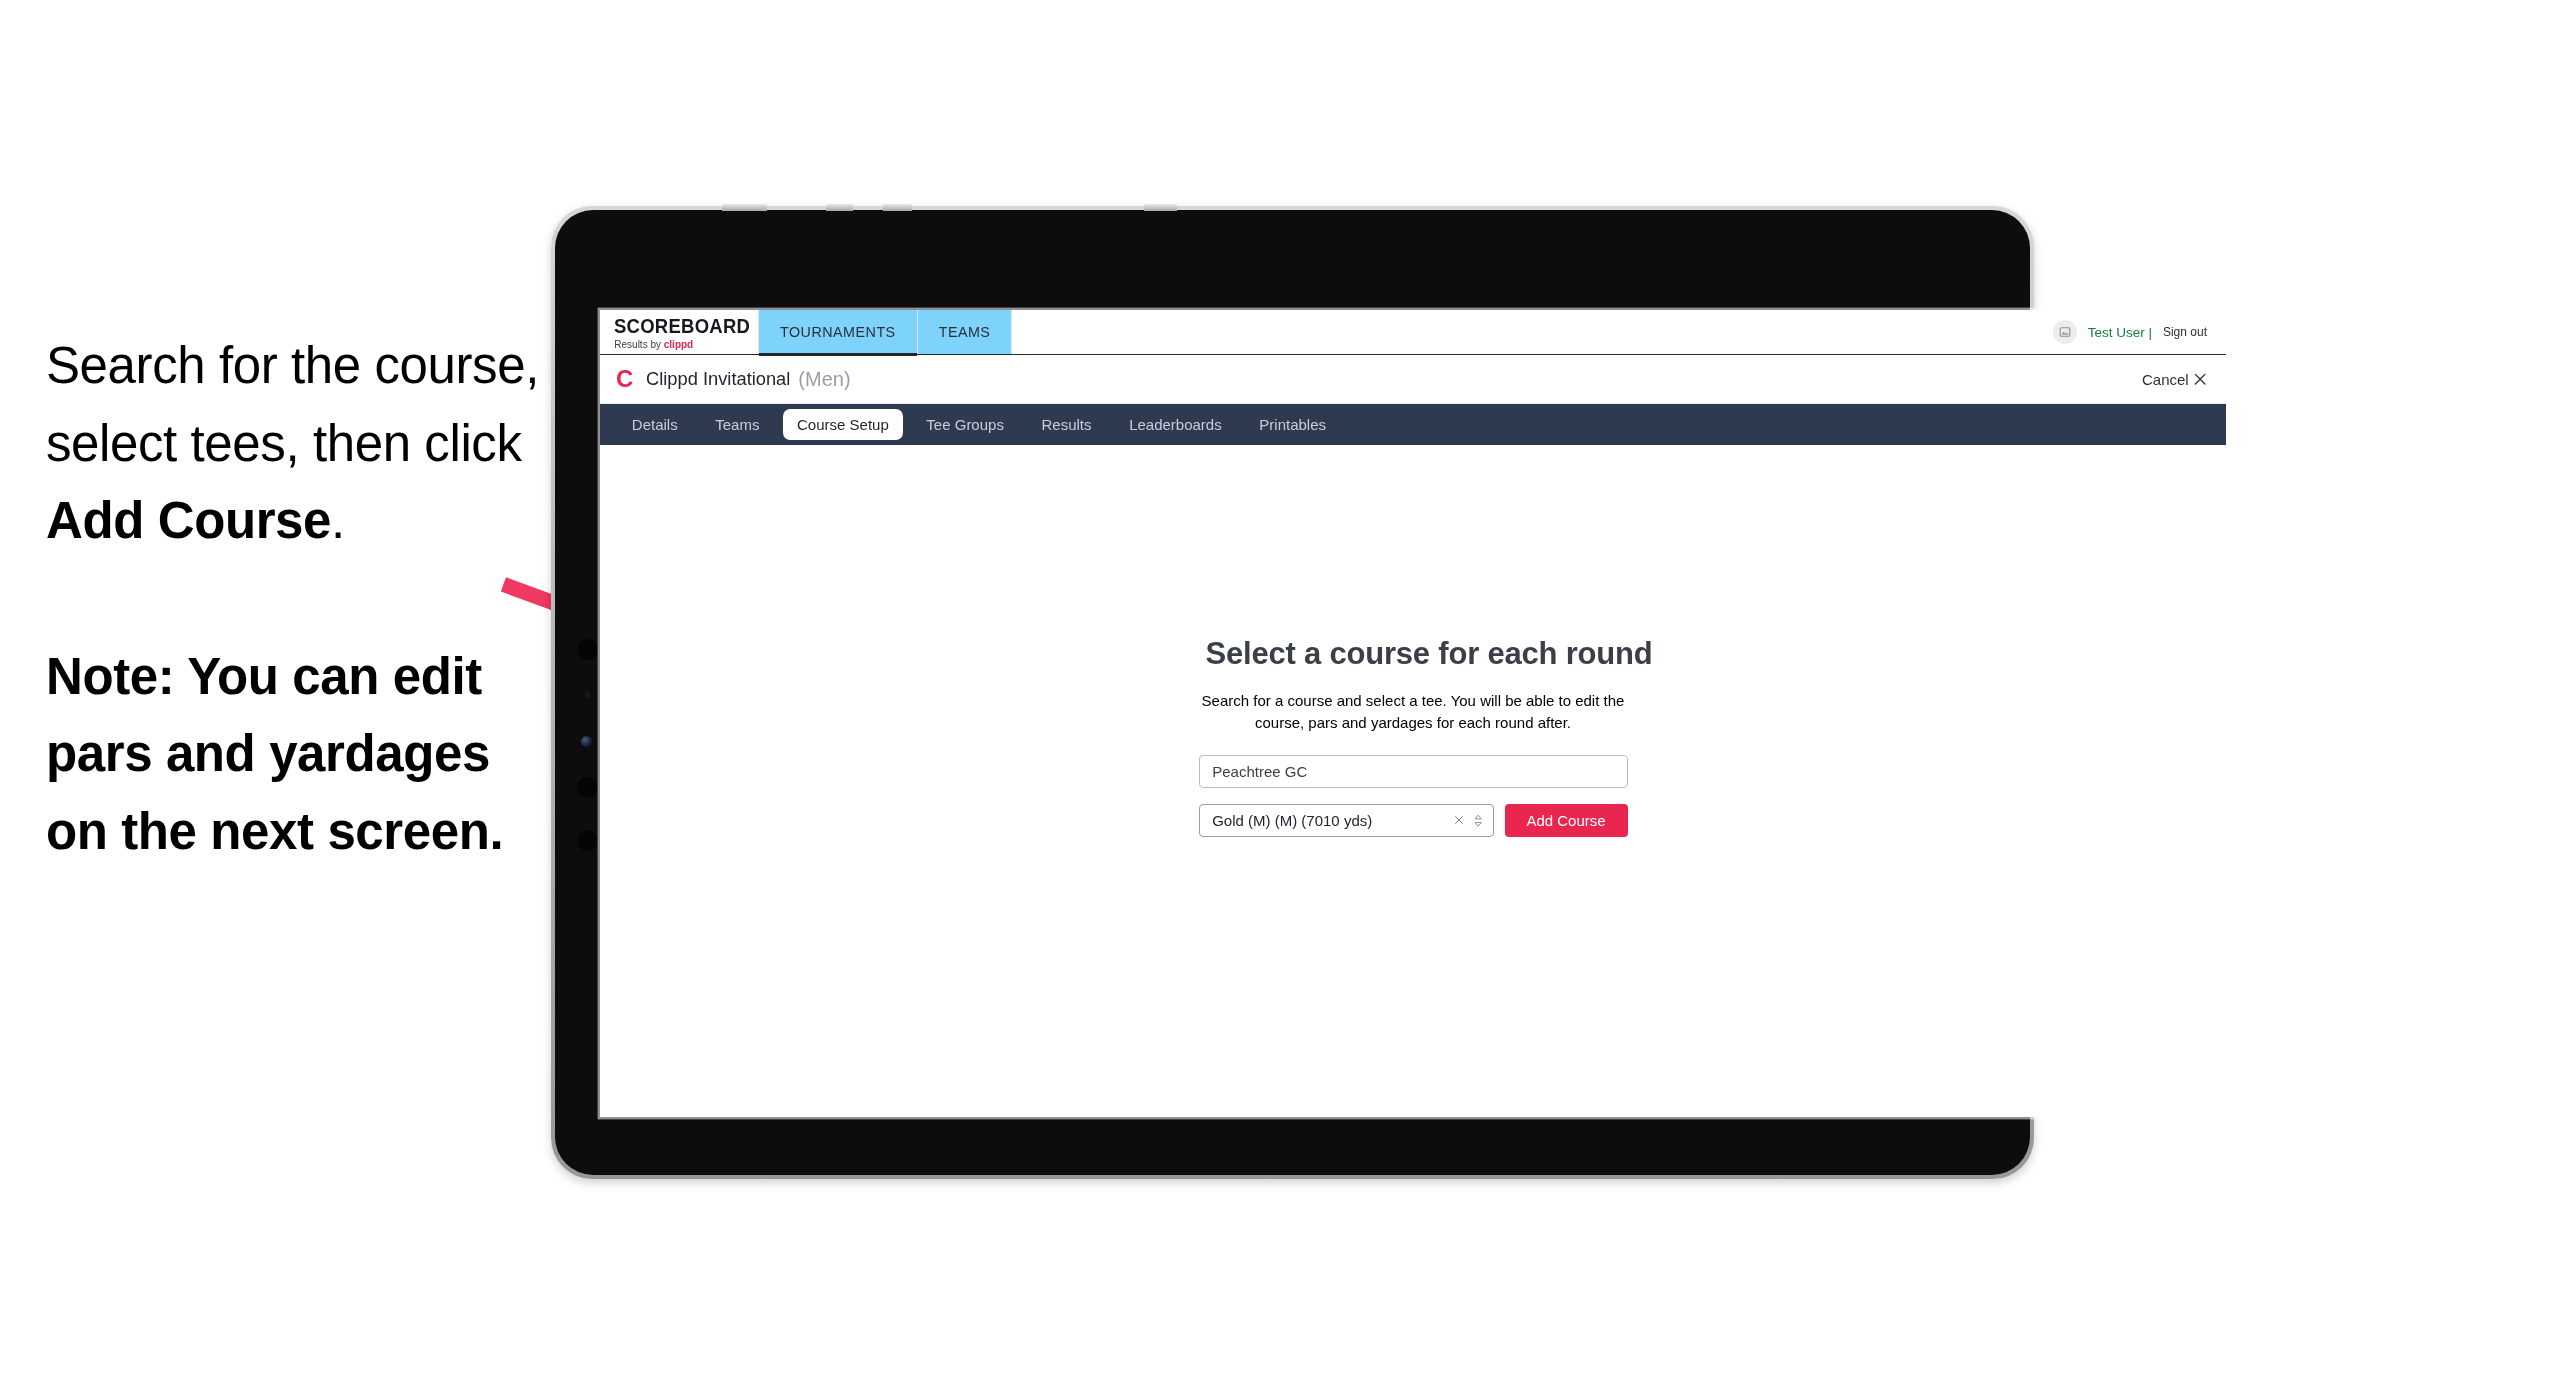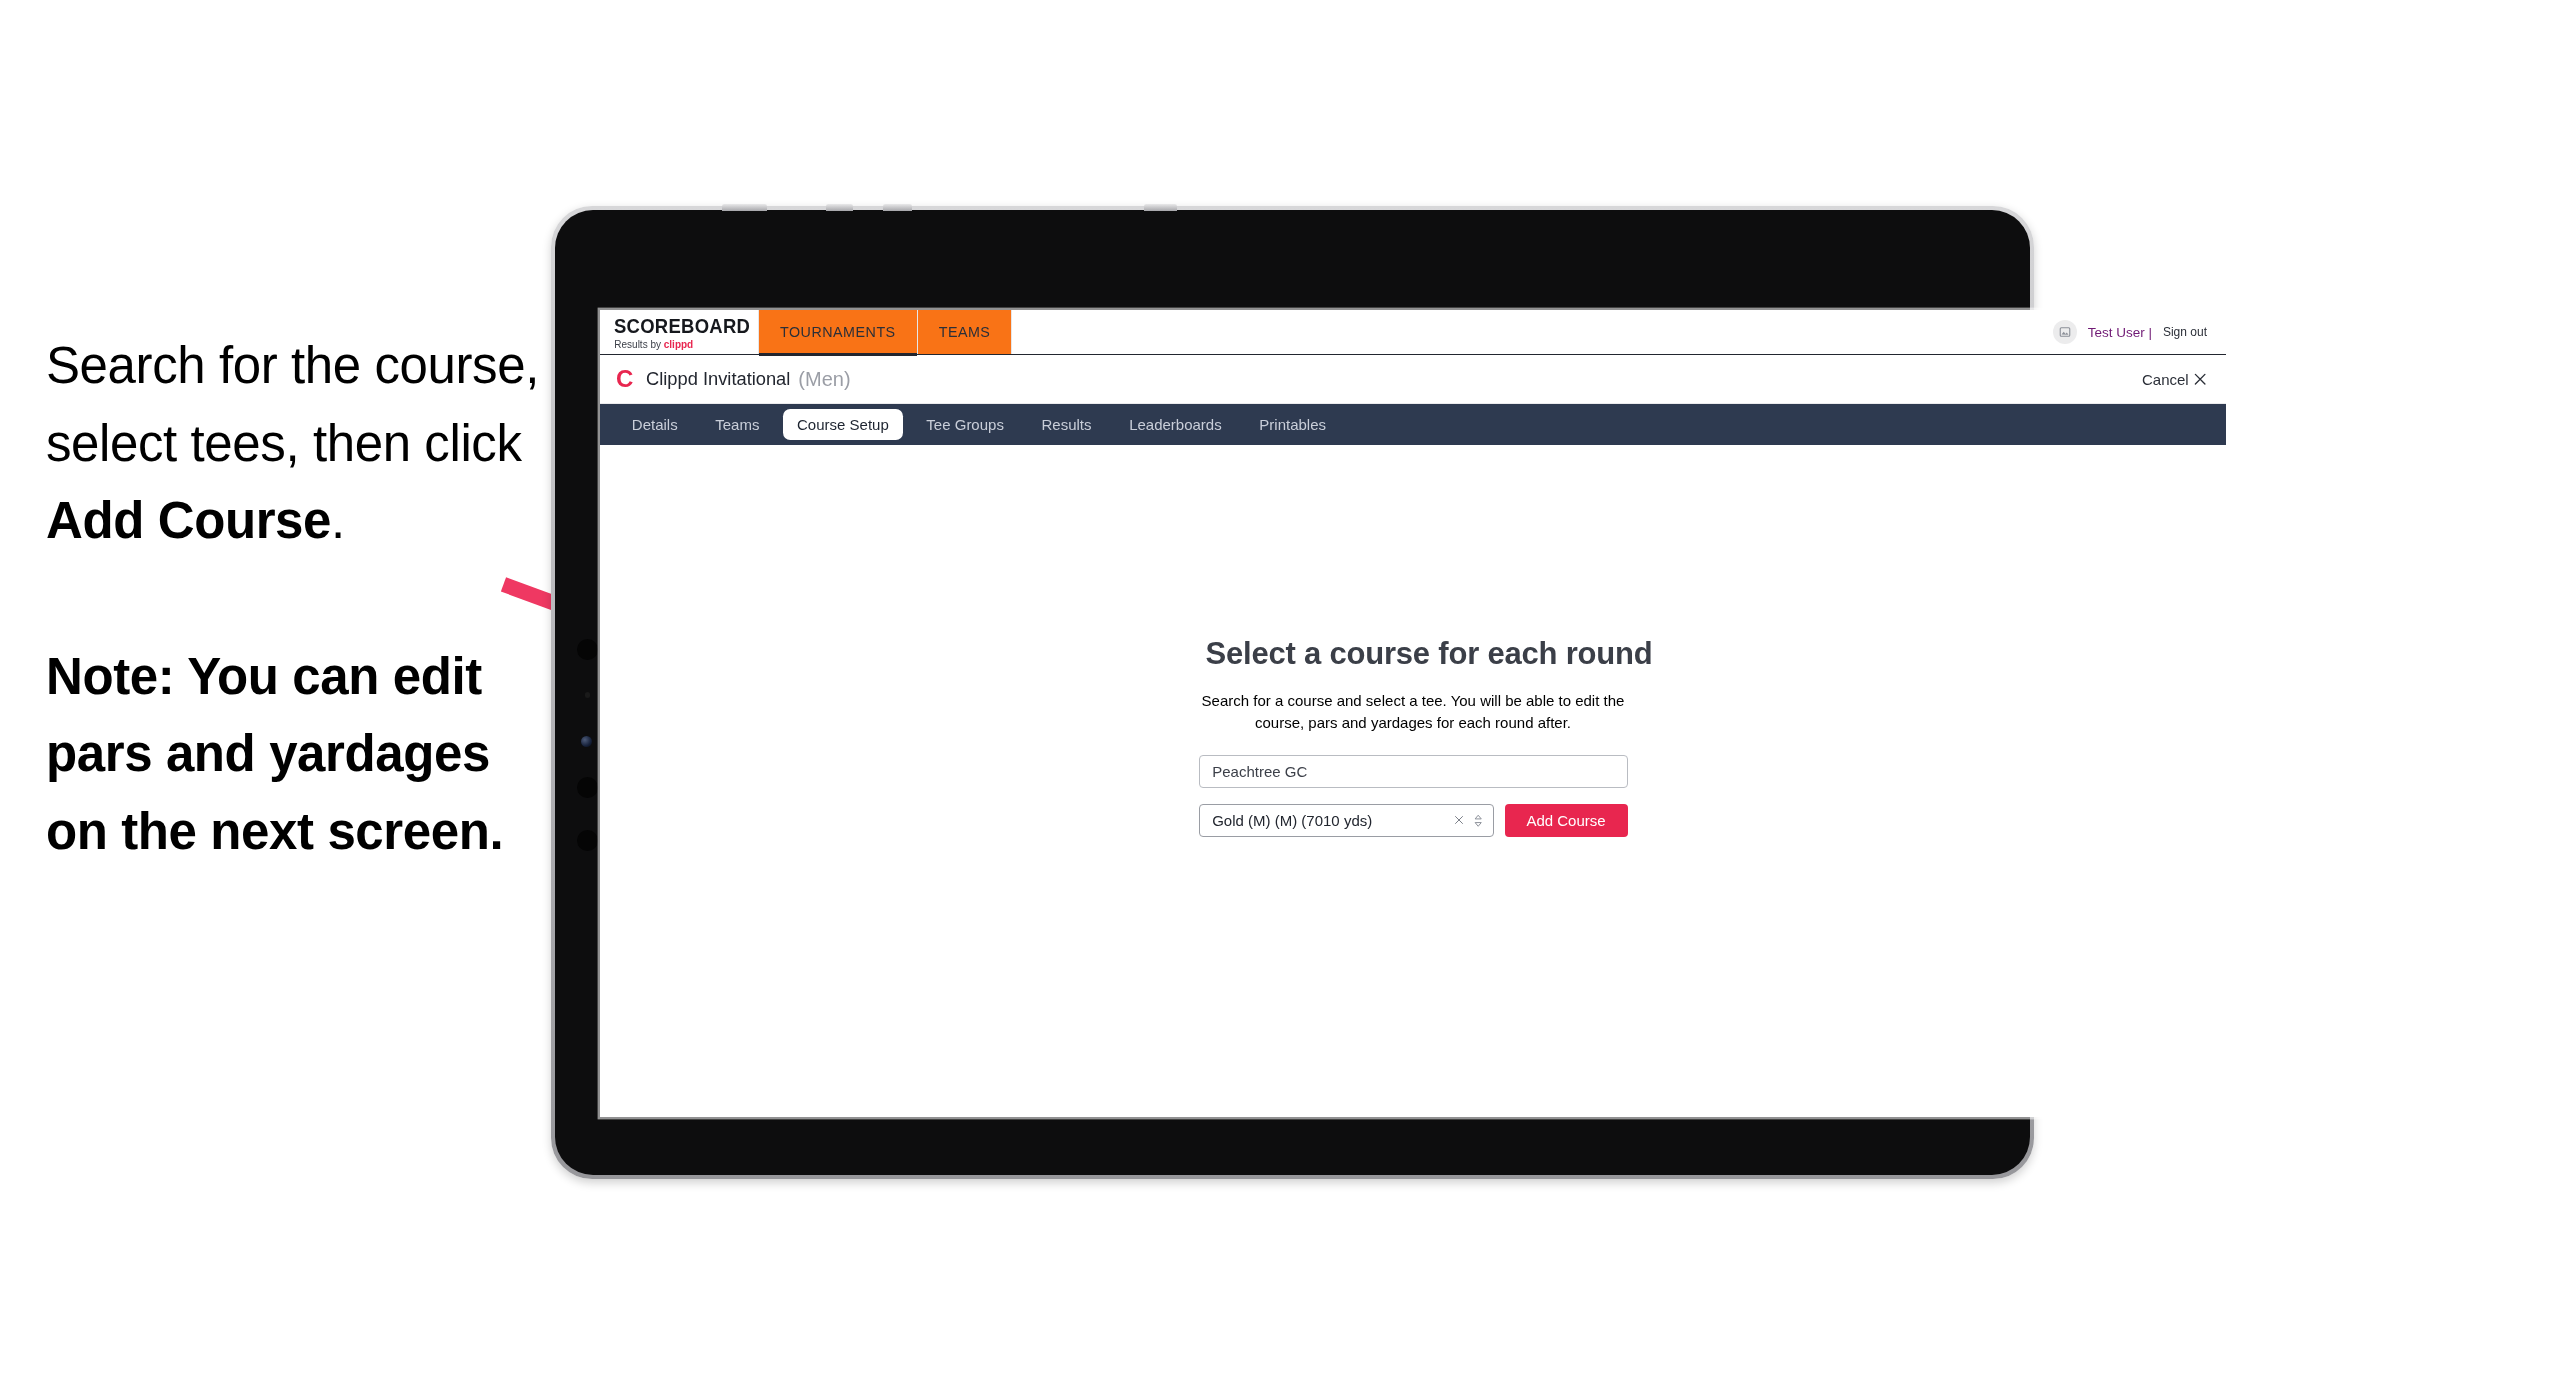--- a/index.html
+++ b/index.html
@@ -131,21 +131,21 @@
 
   .nav-item {
     display: flex;
     align-items: center;
     padding: 0 21px;
     font-size: 14.3px;
     color: #2b2f38;
     letter-spacing: 0.5px;
     border-right: 0.8px solid #e6e6e8;
     position: relative;
-    background: #f97316;
+    background: #7dd3fc;
   }
   .nav-item.active::after {
     content: "";
     position: absolute;
     left: 0; right: 0; bottom: -1.6px;
     height: 2.4px;
     background: #22262f;
   }
 
   .appbar-spacer { flex: 1; }
@@ -154,21 +154,21 @@
     align-items: center;
     gap: 11px;
     padding-right: 19px;
   }
   .avatar {
     width: 24px; height: 24px;
     border-radius: 50%;
     background: #ececed;
     display: flex; align-items: center; justify-content: center;
   }
-  .user-name { font-size: 13.5px; color: #701a75; }
+  .user-name { font-size: 13.5px; color: #15803d; }
   .sign-out  { font-size: 12px; color: #2b2f38; }
 
   
   .subhead {
     height: 49px;
     background: #ffffff;
     display: flex;
     align-items: center;
     padding: 0 19px 0 16px;
     border-bottom: 0.8px solid #ebebed;

